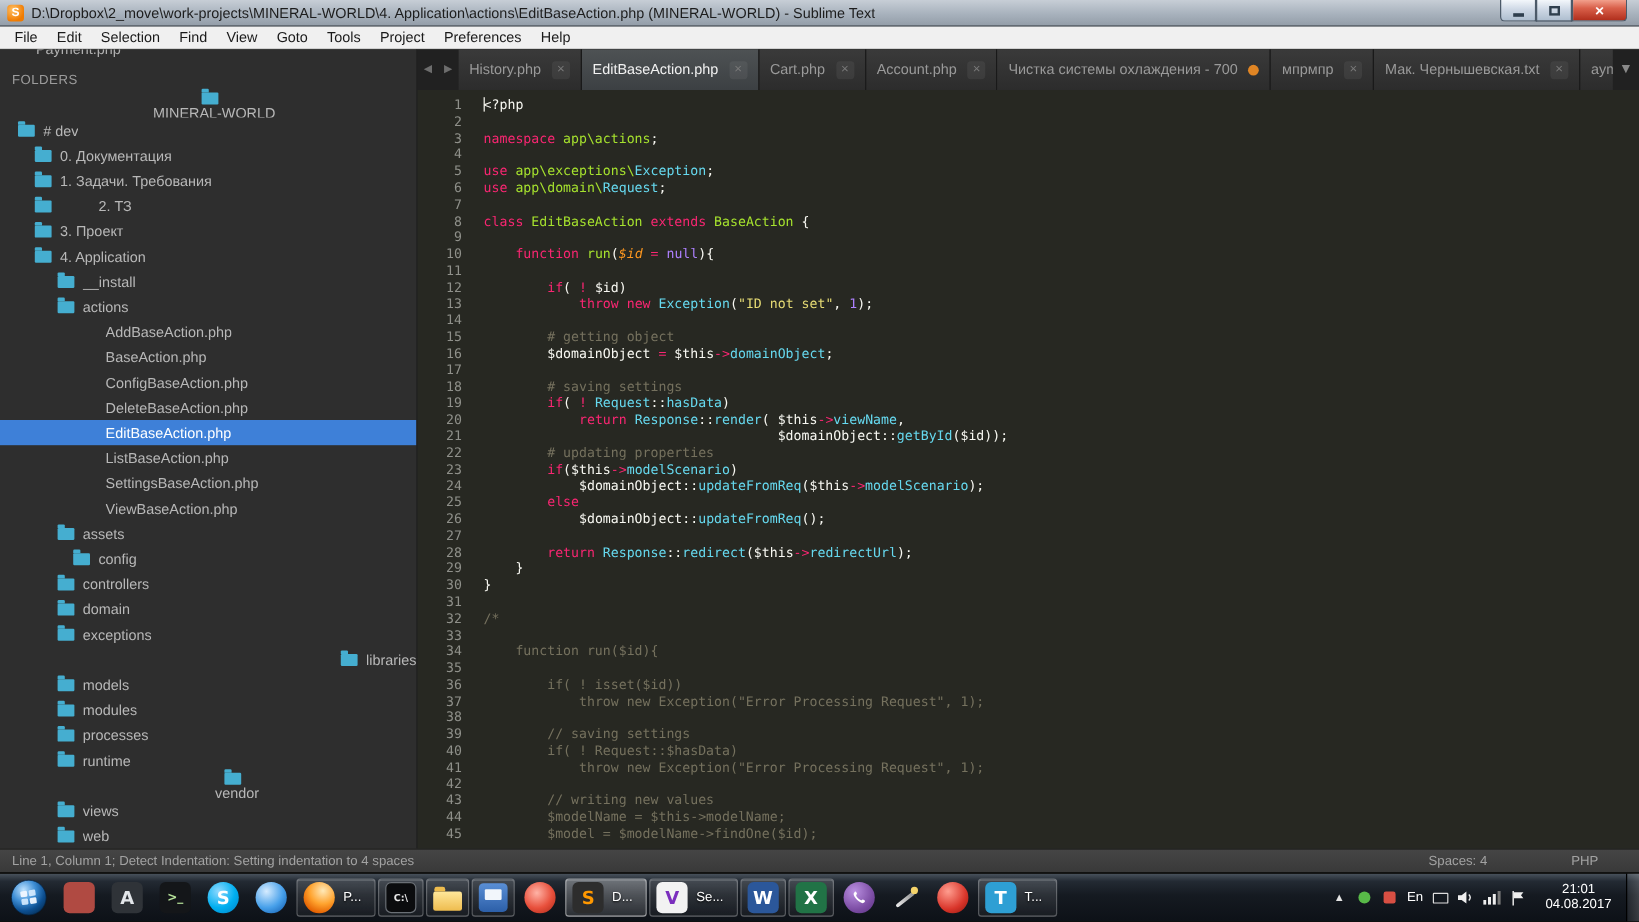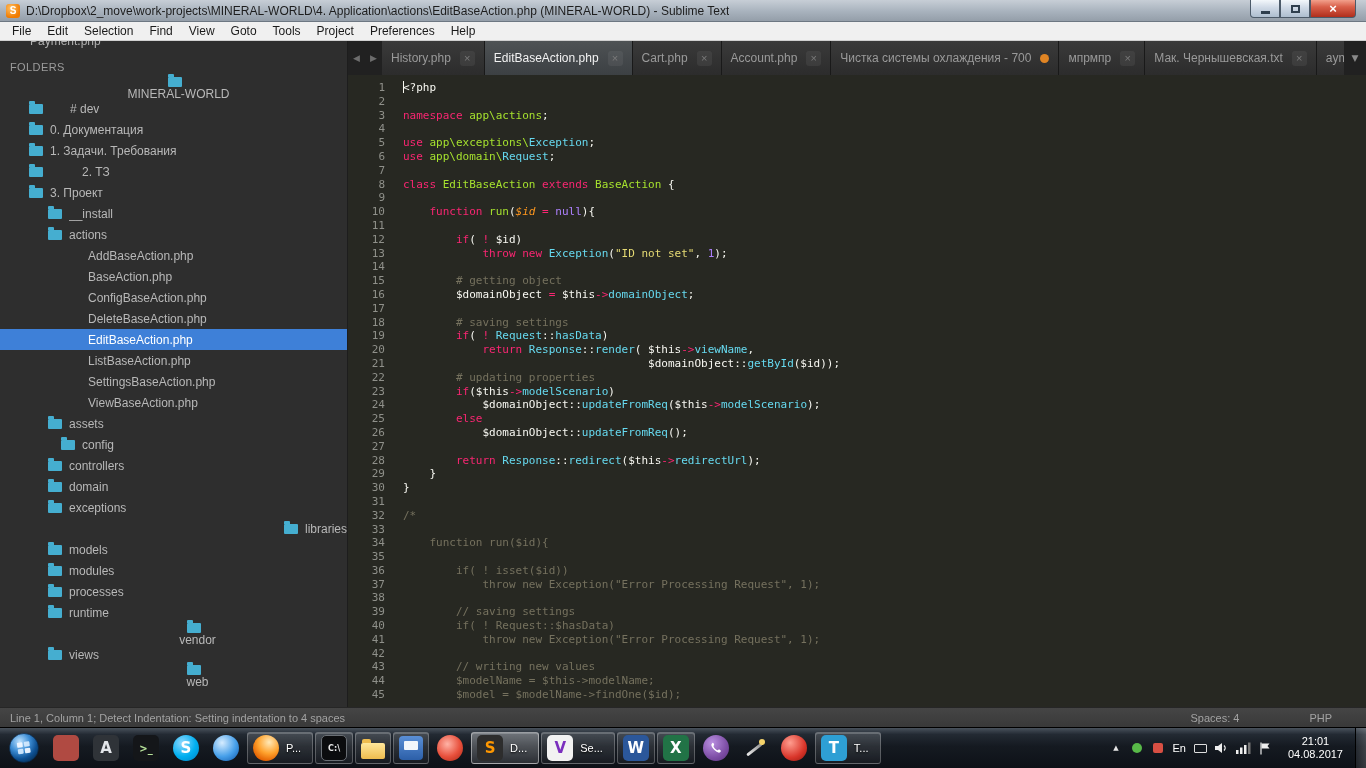--- a/index.html
+++ b/index.html
@@ -132,40 +132,44 @@
     <div class="sidebar">
       <div class="partial-row">
         <span class="lbl">Payment.php</span>
       </div>
       <div class="folders-header">FOLDERS</div>
       <div class="tree">
           <div class="tree-row" style="padding-left: 10px; flex-direction: column;">
             <span class="tree-ficon"></span>
             <span class="tree-label">MINERAL-WORLD</span>
           </div>
-          <div class="tree-row" style="padding-left: 29px; gap: 20px;">
+          <div class="tree-row" style="padding-left: 15px;">
             <span class="tree-ficon"></span>
             <span class="tree-label"># dev</span>
           </div>
           <div class="tree-row" style="padding-left: 29px;">
             <span class="tree-ficon"></span>
             <span class="tree-label">0. Документация</span>
           </div>
           <div class="tree-row" style="padding-left: 29px;">
             <span class="tree-ficon"></span>
             <span class="tree-label">1. Задачи. Требования</span>
           </div>
           <div class="tree-row" style="padding-left: 29px; gap: 32px;">
             <span class="tree-ficon"></span>
             <span class="tree-label">2. ТЗ</span>
           </div>
           <div class="tree-row" style="padding-left: 29px;">
             <span class="tree-ficon"></span>
             <span class="tree-label">3. Проект</span>
           </div>
+          <div class="tree-row" style="padding-left: 29px;">
+            <span class="tree-ficon"></span>
+            <span class="tree-label">4. Application</span>
+          </div>
           <div class="tree-row" style="padding-left: 48px;">
             <span class="tree-ficon"></span>
             <span class="tree-label">__install</span>
           </div>
           <div class="tree-row" style="padding-left: 48px;">
             <span class="tree-ficon"></span>
             <span class="tree-label">actions</span>
           </div>
           <div class="tree-row" style="padding-left: 67px;">
             <span class="tree-spacer"></span>
@@ -240,21 +244,21 @@
             <span class="tree-label">runtime</span>
           </div>
           <div class="tree-row" style="padding-left: 48px; flex-direction: column;">
             <span class="tree-ficon"></span>
             <span class="tree-label">vendor</span>
           </div>
           <div class="tree-row" style="padding-left: 48px;">
             <span class="tree-ficon"></span>
             <span class="tree-label">views</span>
           </div>
-          <div class="tree-row" style="padding-left: 48px; flex-direction: column;">
+          <div class="tree-row" style="padding-left: 48px;">
             <span class="tree-ficon"></span>
             <span class="tree-label">web</span>
           </div>
         </div>
     </div>
 
     <div class="editor-col">
       <div class="tabbar">
         <span class="tab-arrow">◀</span>
         <span class="tab-arrow">▶</span>

